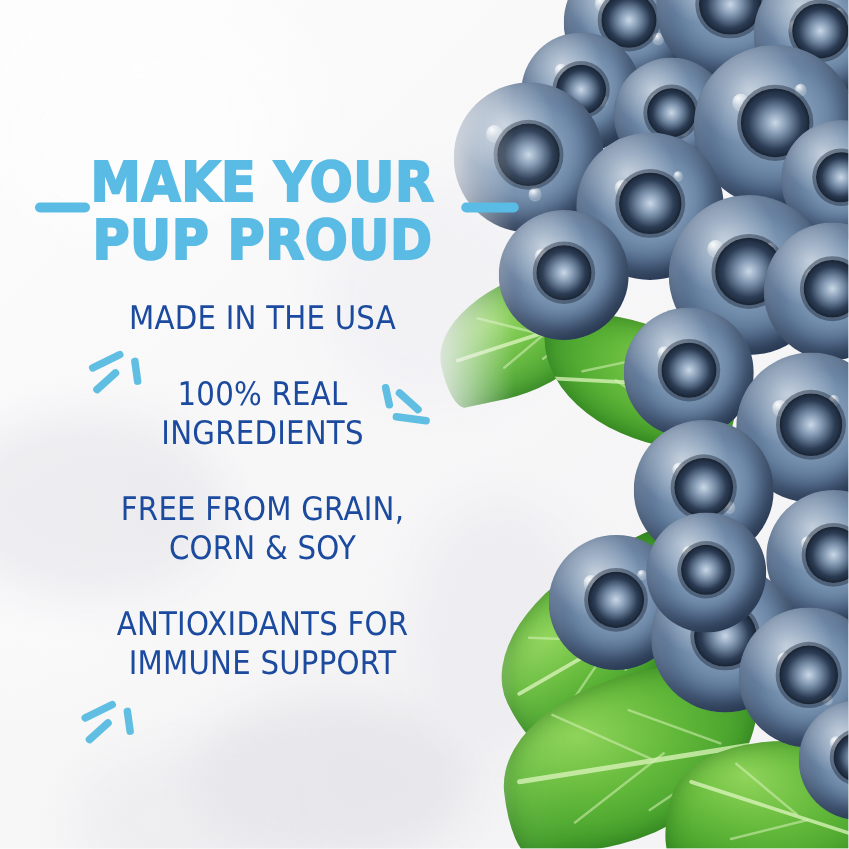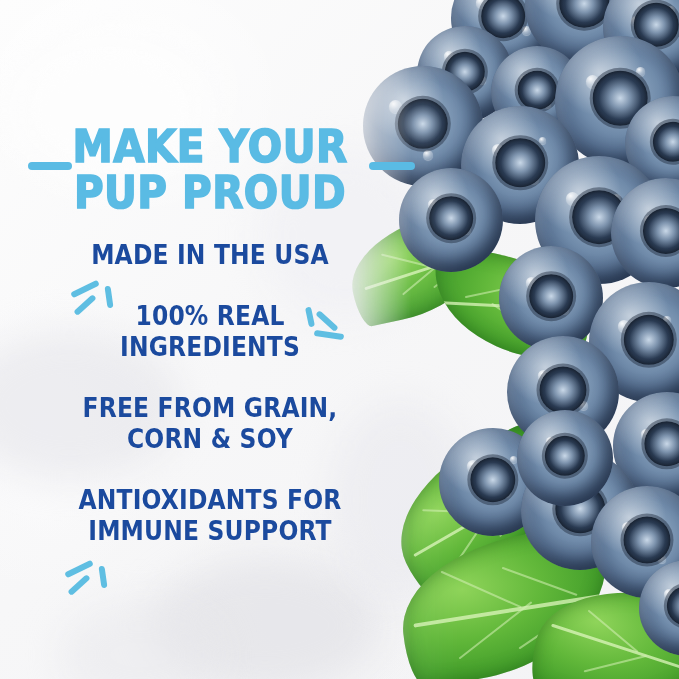--- a/index.html
+++ b/index.html
@@ -79,21 +79,21 @@
     position:absolute;height:8px;border-radius:5px;background:#5ABBE4;
   }
   #dash-left{left:28px;top:162px;width:44px;}
   #dash-right{left:369px;top:162px;width:46px;}
 
   
   .benefits{
     position:absolute;left:0;top:240px;width:420px;
     text-align:center;
     font-family:"DejaVu Sans", sans-serif;
-    font-weight:700;
+    font-weight:400;
     color:#1B4A9E;
     font-size:26px;line-height:31px;
     letter-spacing:.2px;
   }
   .benefit{ transform:scaleX(.90);transform-origin:50% 50%; }
   .benefit + .benefit{ margin-top:30px; }
   .benefit span{display:block;}
 
   
   .sparkle{position:absolute;}

